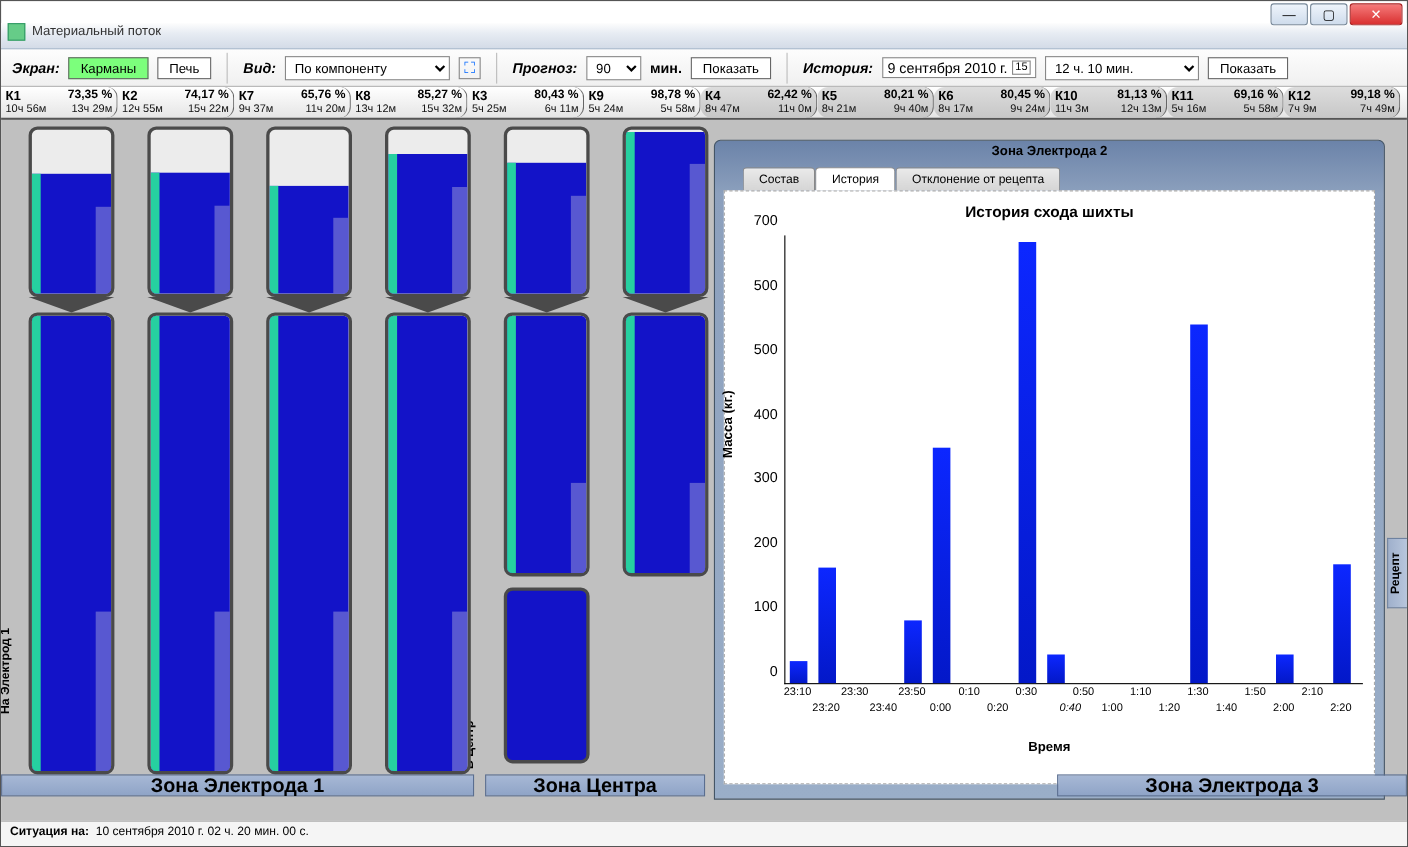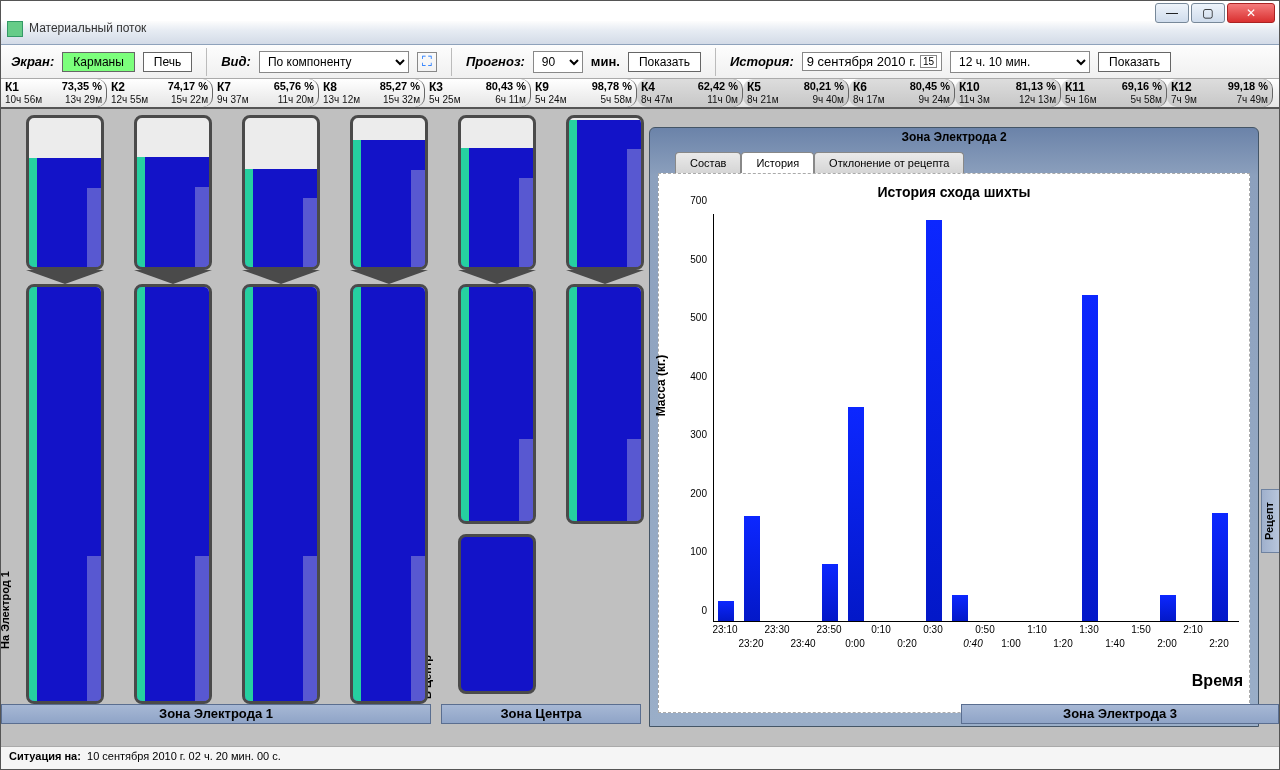--- a/index.html
+++ b/index.html
@@ -33,41 +33,41 @@
   .silo{ width:104px;}
   .upper{ width:78px; height:155px; margin:0 auto; border:3px solid #4a4a4a; border-radius:8px; background:#ececec; position:relative; overflow:hidden;}
   .funnel{ width:0;height:0; margin:0 auto; border-left:39px solid transparent; border-right:39px solid transparent; border-top:14px solid #4a4a4a;}
   .lower{ width:78px; height:0; margin:0 auto; border:3px solid #4a4a4a; border-radius:8px; background:#ececec; position:relative; overflow:hidden;}
   .fill{ position:absolute; bottom:0; left:0; right:0; background:#1313c8;}
   .fillstripe{ position:absolute; bottom:0; left:0; width:8px; background:#26d0a0;}
   .fillside{ position:absolute; bottom:0; right:0; width:14px; background:#6161d1; opacity:.9;}
   .vtext{ writing-mode:vertical-rl; transform:rotate(180deg); font-size:11px; font-weight:bold; position:absolute;}
 
   .zonebar{ position:absolute; bottom:25px; left:0; right:0; height:20px; display:flex;}
-  .zone{ background:linear-gradient(#a7b8d5,#8fa4c7); border:1px solid #5a6e90; text-align:center; line-height:18px; font-size:13px; font-weight:bold; color:#000;}
+  .zone{ background:linear-gradient(#a7b8d5,#8fa4c7); border:1px solid #5a6e90; text-align:center; line-height:18px; font-size:18px; font-weight:bold; color:#000;}
 
   .status{ position:absolute; bottom:0; left:0; right:0; height:23px; background:#f5f5f5; border-top:1px solid #aaa; padding:3px 8px; font-size:11px;}
   .status b{ font-weight:bold;}
 
   .panel{ position:absolute; left:648px; top:18px; width:610px; height:600px; background:linear-gradient(#6b83a9,#8ca0bd 8%,#9aaec8); border:1px solid #456; border-radius:6px 6px 0 0;}
   .panel .phead{ text-align:center; font-weight:bold; font-size:12px; color:#000; padding:2px;}
   .tabs{ display:flex; gap:0; margin:6px 0 0 25px;}
   .tab{ padding:4px 14px; background:linear-gradient(#eaeaea,#d5d5d5); border:1px solid #888; border-bottom:none; font-size:11px; border-radius:4px 4px 0 0; cursor:pointer;}
   .tab.active{ background:#fff; font-weight:normal;}
   .chartbox{ margin:0 8px 8px 8px; background:#fff; border:1px dashed #aaa; height:540px; padding:6px;}
   .ctitle{ text-align:center; font-weight:bold; font-size:14px; margin:4px 0 10px;}
   .plot{ position:relative; width:100%; height:460px;}
   .yaxis{ position:absolute; left:0; top:0; bottom:30px; width:44px;}
-  .ytick{ position:absolute; right:2px; font-size:10px; transform:translateY(50%);}
+  .ytick{ position:absolute; right:2px; font-size:13px; transform:translateY(50%);}
   .ylabel{ position:absolute; left:-4px; top:50%; transform:rotate(-90deg) translateX(50%); transform-origin:left; font-weight:bold; font-size:12px; white-space:nowrap;}
   .plotarea{ position:absolute; left:48px; right:4px; top:4px; bottom:48px; border-left:1px solid #000; border-bottom:1px solid #000;}
   .bar{ position:absolute; bottom:0; width:16px; background:linear-gradient(#0c27ff,#0318c8);}
   .xticks{ position:absolute; left:48px; right:4px; bottom:0; height:46px;}
   .xt{ position:absolute; font-size:10px; text-align:center; width:40px; transform:translateX(-50%);}
-  .xlabel{ text-align:right; font-weight:bold; font-size:16px; margin-top:2px;}
+  .xlabel{ text-align:center; font-weight:bold; font-size:12px; margin-top:2px;}
 
   .sidetab{ position:absolute; right:0; top:380px; width:18px; padding:12px 1px; background:linear-gradient(to left,#b8c6dc,#9fb0cc); border:1px solid #6e82a0; border-right:none; font-size:11px; font-weight:bold;}
   .sidetab span{ writing-mode:vertical-rl; transform:rotate(180deg); display:block;}
 </style>
 </head>
 <body>
 
 <div class="window">
   <div class="titlebar">
     <div class="app-icon"></div>

